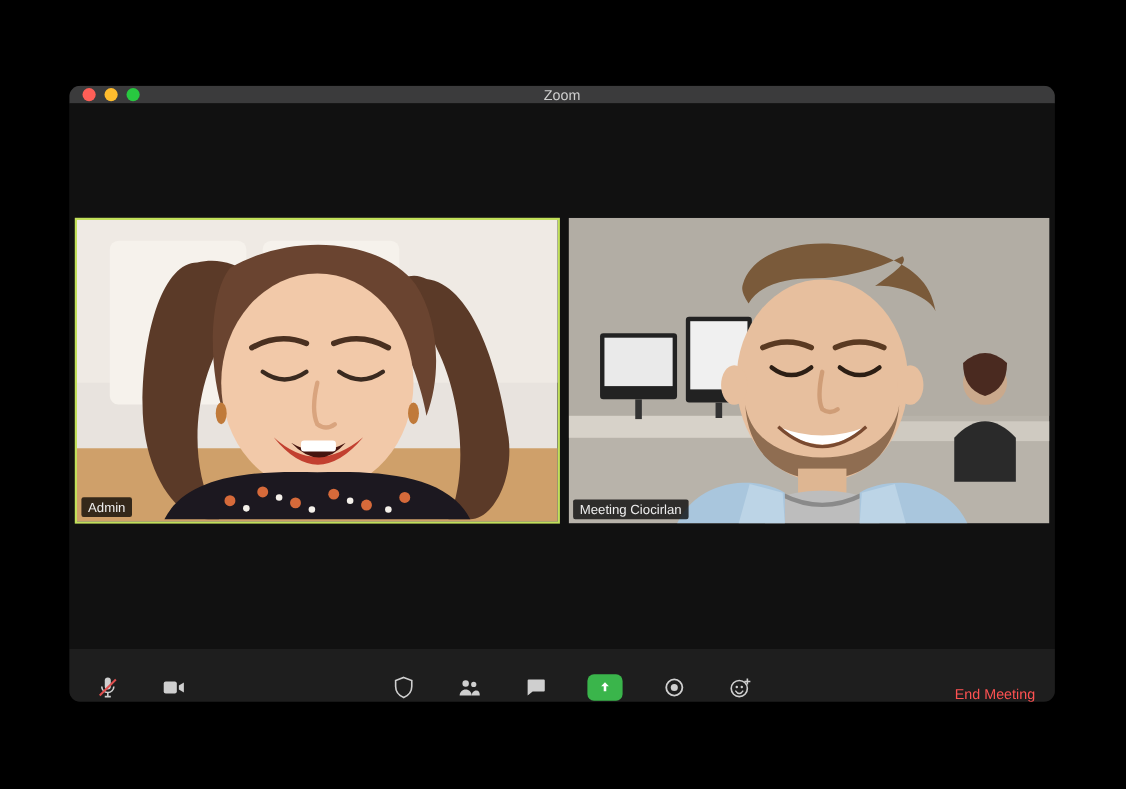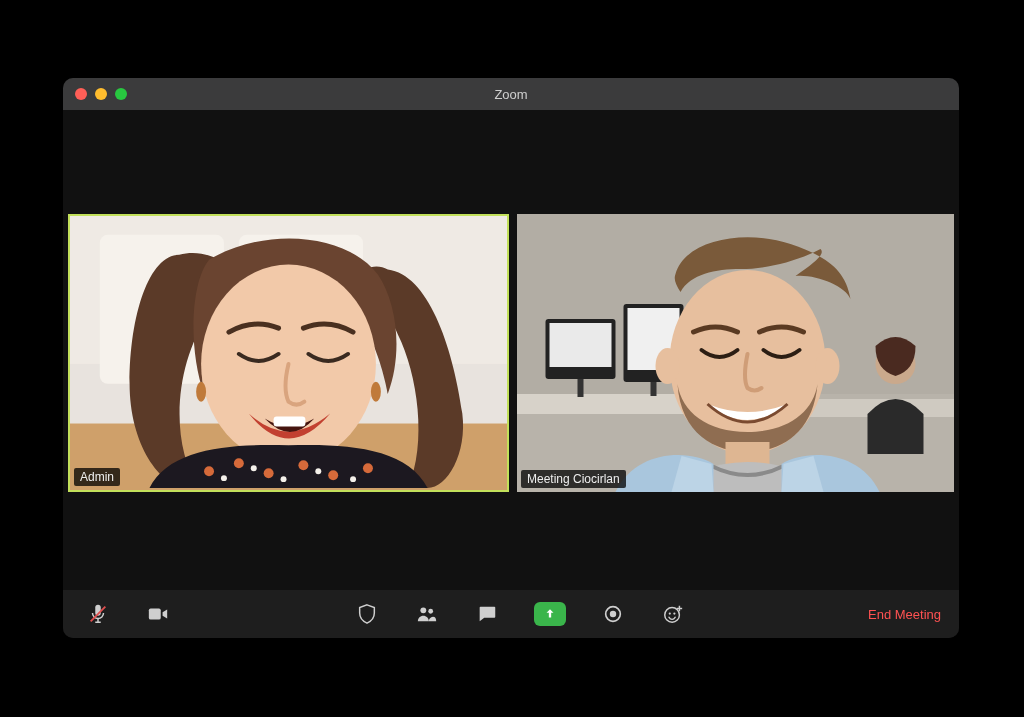--- a/index.html
+++ b/index.html
@@ -18,21 +18,21 @@
     width: 896px;
     height: 560px;
     background: #111;
     border-radius: 10px;
     box-shadow: 0 0 30px rgba(0,0,0,0.6);
     overflow: hidden;
     display: flex;
     flex-direction: column;
   }
   .titlebar {
-    height: 32px;
+    height: 16px;
     background: #3b3b3c;
     display: flex;
     align-items: center;
     position: relative;
   }
   .traffic-lights {
     display: flex;
     gap: 8px;
     margin-left: 12px;
   }
@@ -85,21 +85,21 @@
     color: #eee;
     font-size: 12px;
     padding: 2px 6px;
     border-radius: 2px;
   }
 
   .toolbar {
     height: 48px;
     background: #1e1e1e;
     display: flex;
-    align-items: center;
+    align-items: flex-end;
   }
   .tool-left {
     display: flex;
     align-items: center;
     gap: 34px;
     padding-left: 22px;
   }
   .tool-center {
     flex: 1;
     display: flex;

